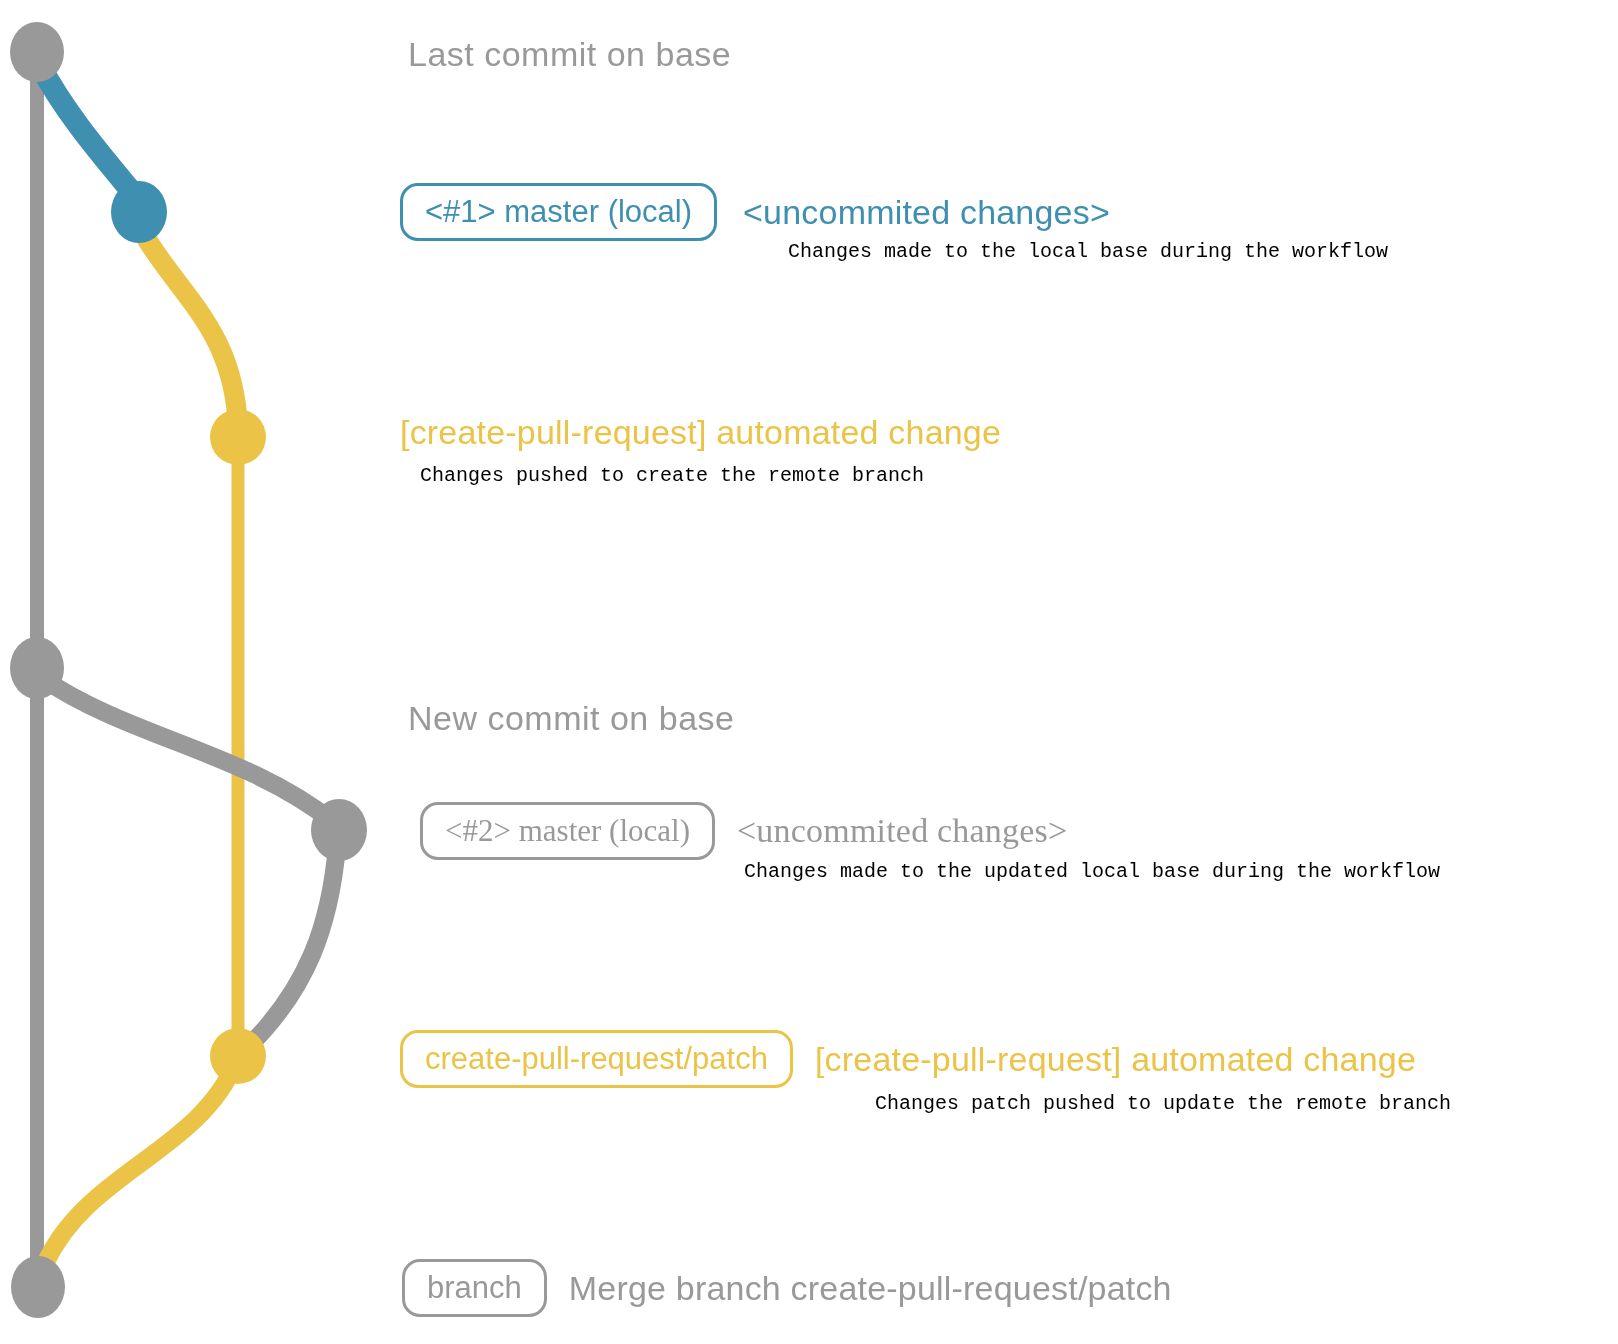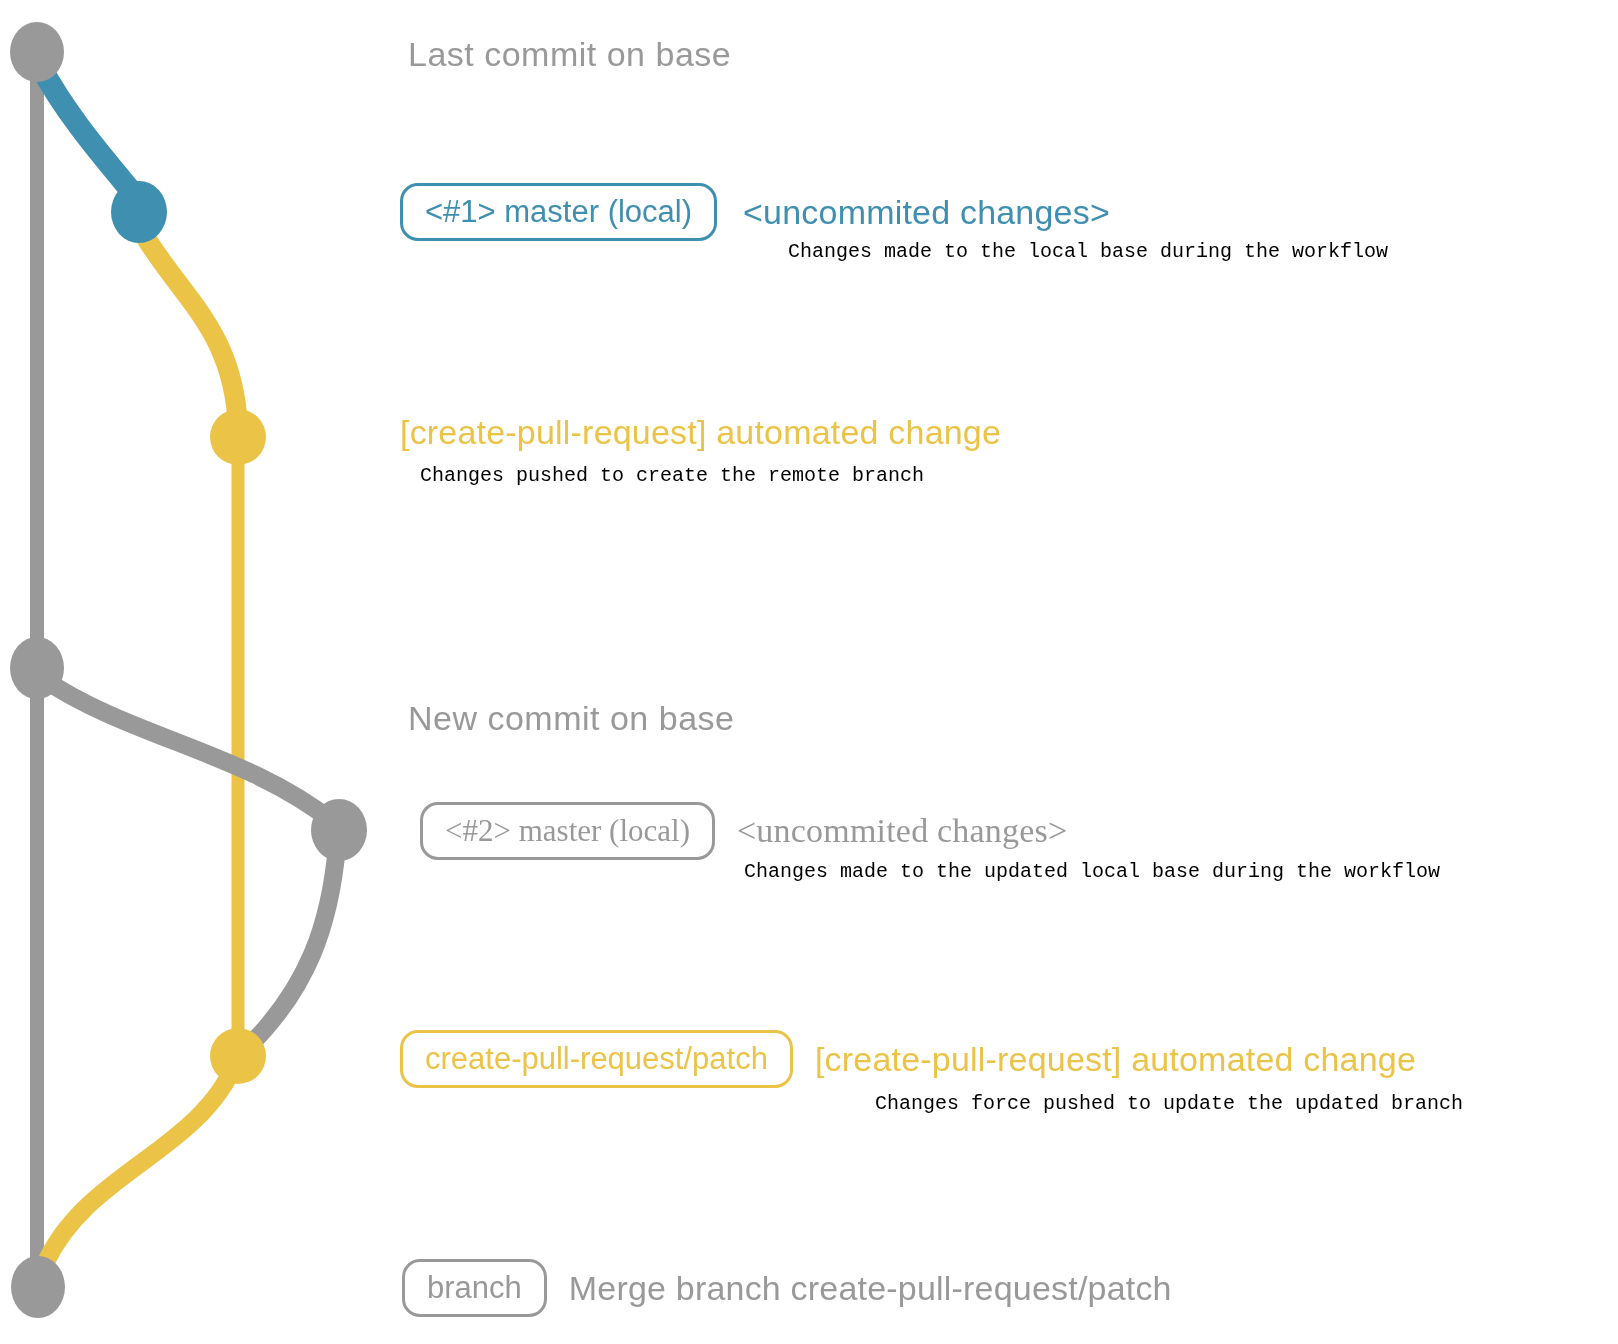--- a/index.html
+++ b/index.html
@@ -106,20 +106,20 @@
   <div class="row" style="left:420px; top:831px;font-family:Liberation Serif, serif;">
     <span class="pill gray">&lt;#2&gt; master (local)</span>
     <span class="annot gray">&lt;uncommited changes&gt;</span>
   </div>
   <div class="desc" style="left:744px; top:860px;">Changes made to the updated local base during the workflow</div>
 
   <div class="row" style="left:400px; top:1059px;">
     <span class="pill yellow">create-pull-request/patch</span>
     <span class="annot yellow">[create-pull-request] automated change</span>
   </div>
-  <div class="desc" style="left:875px; top:1092px;">Changes force pushed to update the updated branch</div>
+  <div class="desc" style="left:875px; top:1092px;">Changes patch pushed to update the remote branch</div>
 
   <div class="row" style="left:402px; top:1288px;">
     <span class="pill gray">branch</span>
     <span class="annot gray">Merge branch create-pull-request/patch</span>
   </div>
 
 </div>
 
 </body></html>

